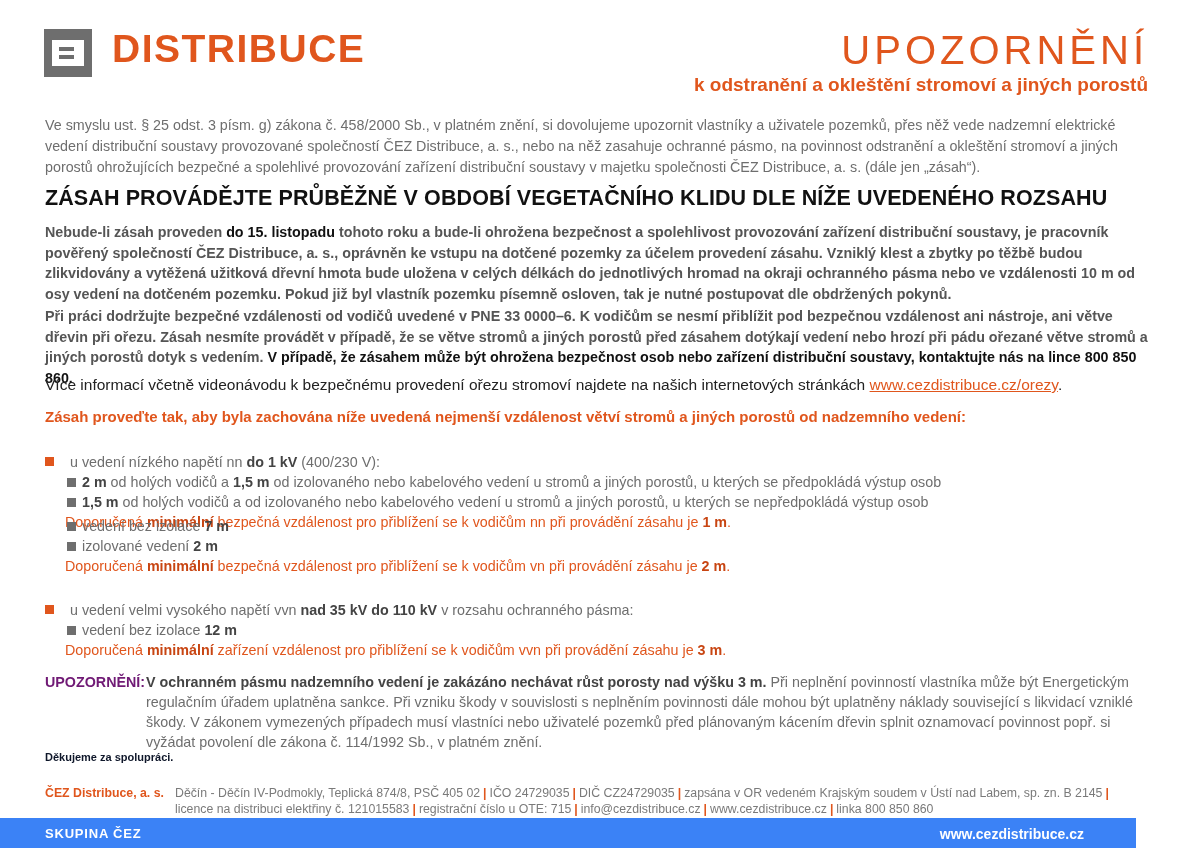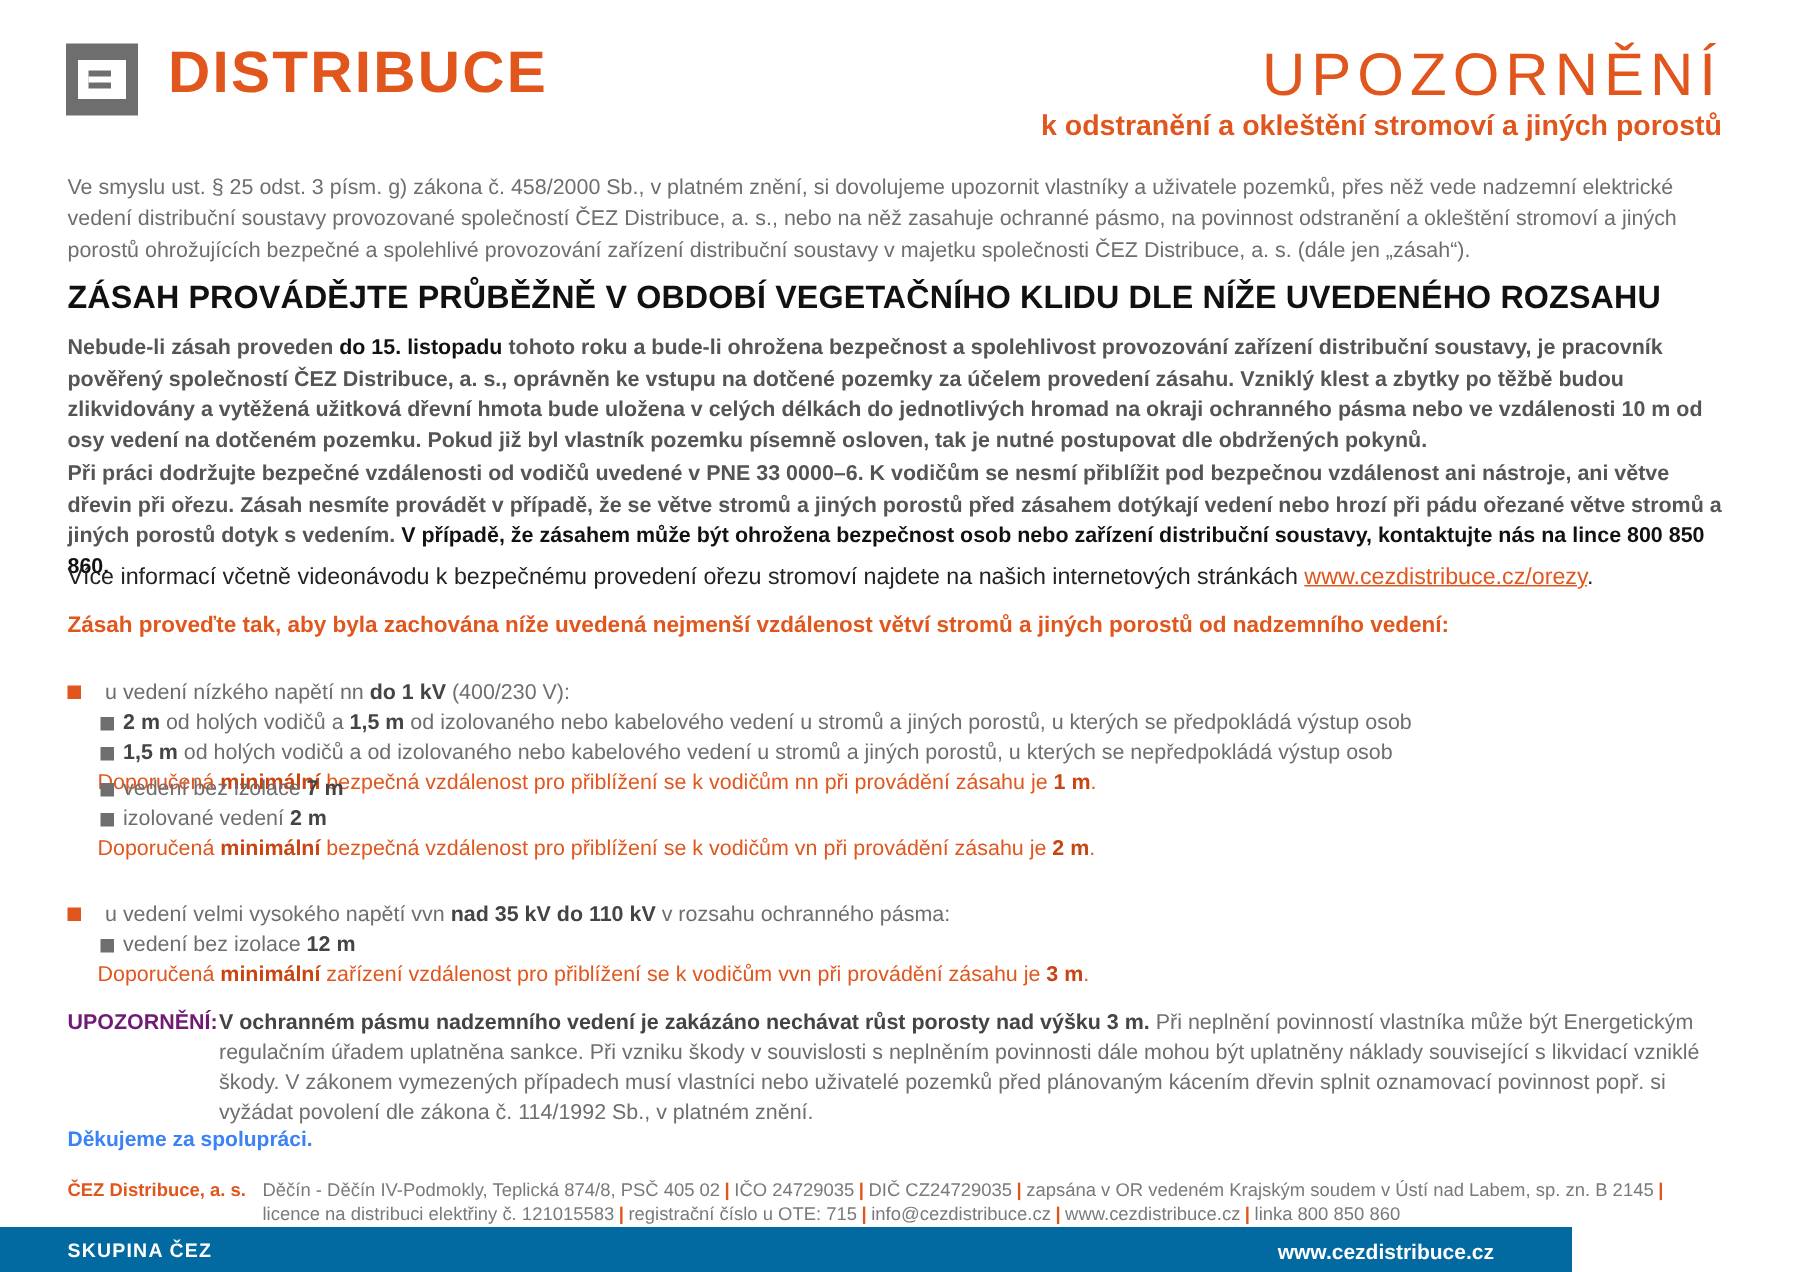--- a/index.html
+++ b/index.html
@@ -35,28 +35,28 @@
     .sq-orange { position: absolute; left: 0; top: 5px; width: 9px; height: 9px; background: #e0561d; }
     .sq-gray { position: absolute; left: 22px; top: 6px; width: 9px; height: 9px; background: #6e6e6e; }
     .s1 { top: 432px; margin-top: 20px; }
     .s2 { top: 516px; }
     .s3 { top: 600px; }
 
     .warn { position: absolute; left: 45px; top: 672px; width: 1110px; font-size: 14.3px; line-height: 20px; color: #6e6e6e; }
     .warn .lbl { position: absolute; left: 0; top: 0; font-weight: bold; color: #701a75; }
     .warn .body { margin-left: 101px; }
     .warn .body b { color: #444; text-align: center; }
-    .thanks { position: absolute; left: 45px; top: 751px; font-size: 14px; font-weight: bold; color: #3b82f6; }
+    .thanks { position: absolute; left: 45px; top: 751px; font-size: 11px; font-weight: bold; color: #0f172a; }
 
     .footer-info { position: absolute; left: 45px; top: 785px; width: 1120px; font-size: 12.3px; line-height: 16px; color: #7a7a7a; }
     .footer-info .co { position: absolute; left: 0; top: 0; font-weight: bold; color: #e0561d; }
     .footer-info .lines { margin-left: 130px; }
     .pipe { color: #e0561d; font-weight: bold; padding: 0 3px; }
 
-    .bottom-bar { position: absolute; left: 0; top: 818px; width: 1048px; height: 30px; background: #0369a1; }
+    .bottom-bar { position: absolute; left: 0; top: 818px; width: 1136px; height: 30px; background: #3b82f6; }
     .bottom-bar .group { position: absolute; left: 45px; top: 8px; font-size: 13px; font-weight: bold; color: #ffffff; letter-spacing: 0.8px; }
     .bottom-bar .url { position: absolute; right: 52px; top: 8px; font-size: 14px; font-weight: bold; color: #ffffff; }
   </style>
 </head>
 <body>
 
 <div class="logo">
   <div class="inner"></div>
   <div class="bar"></div>
 </div>

